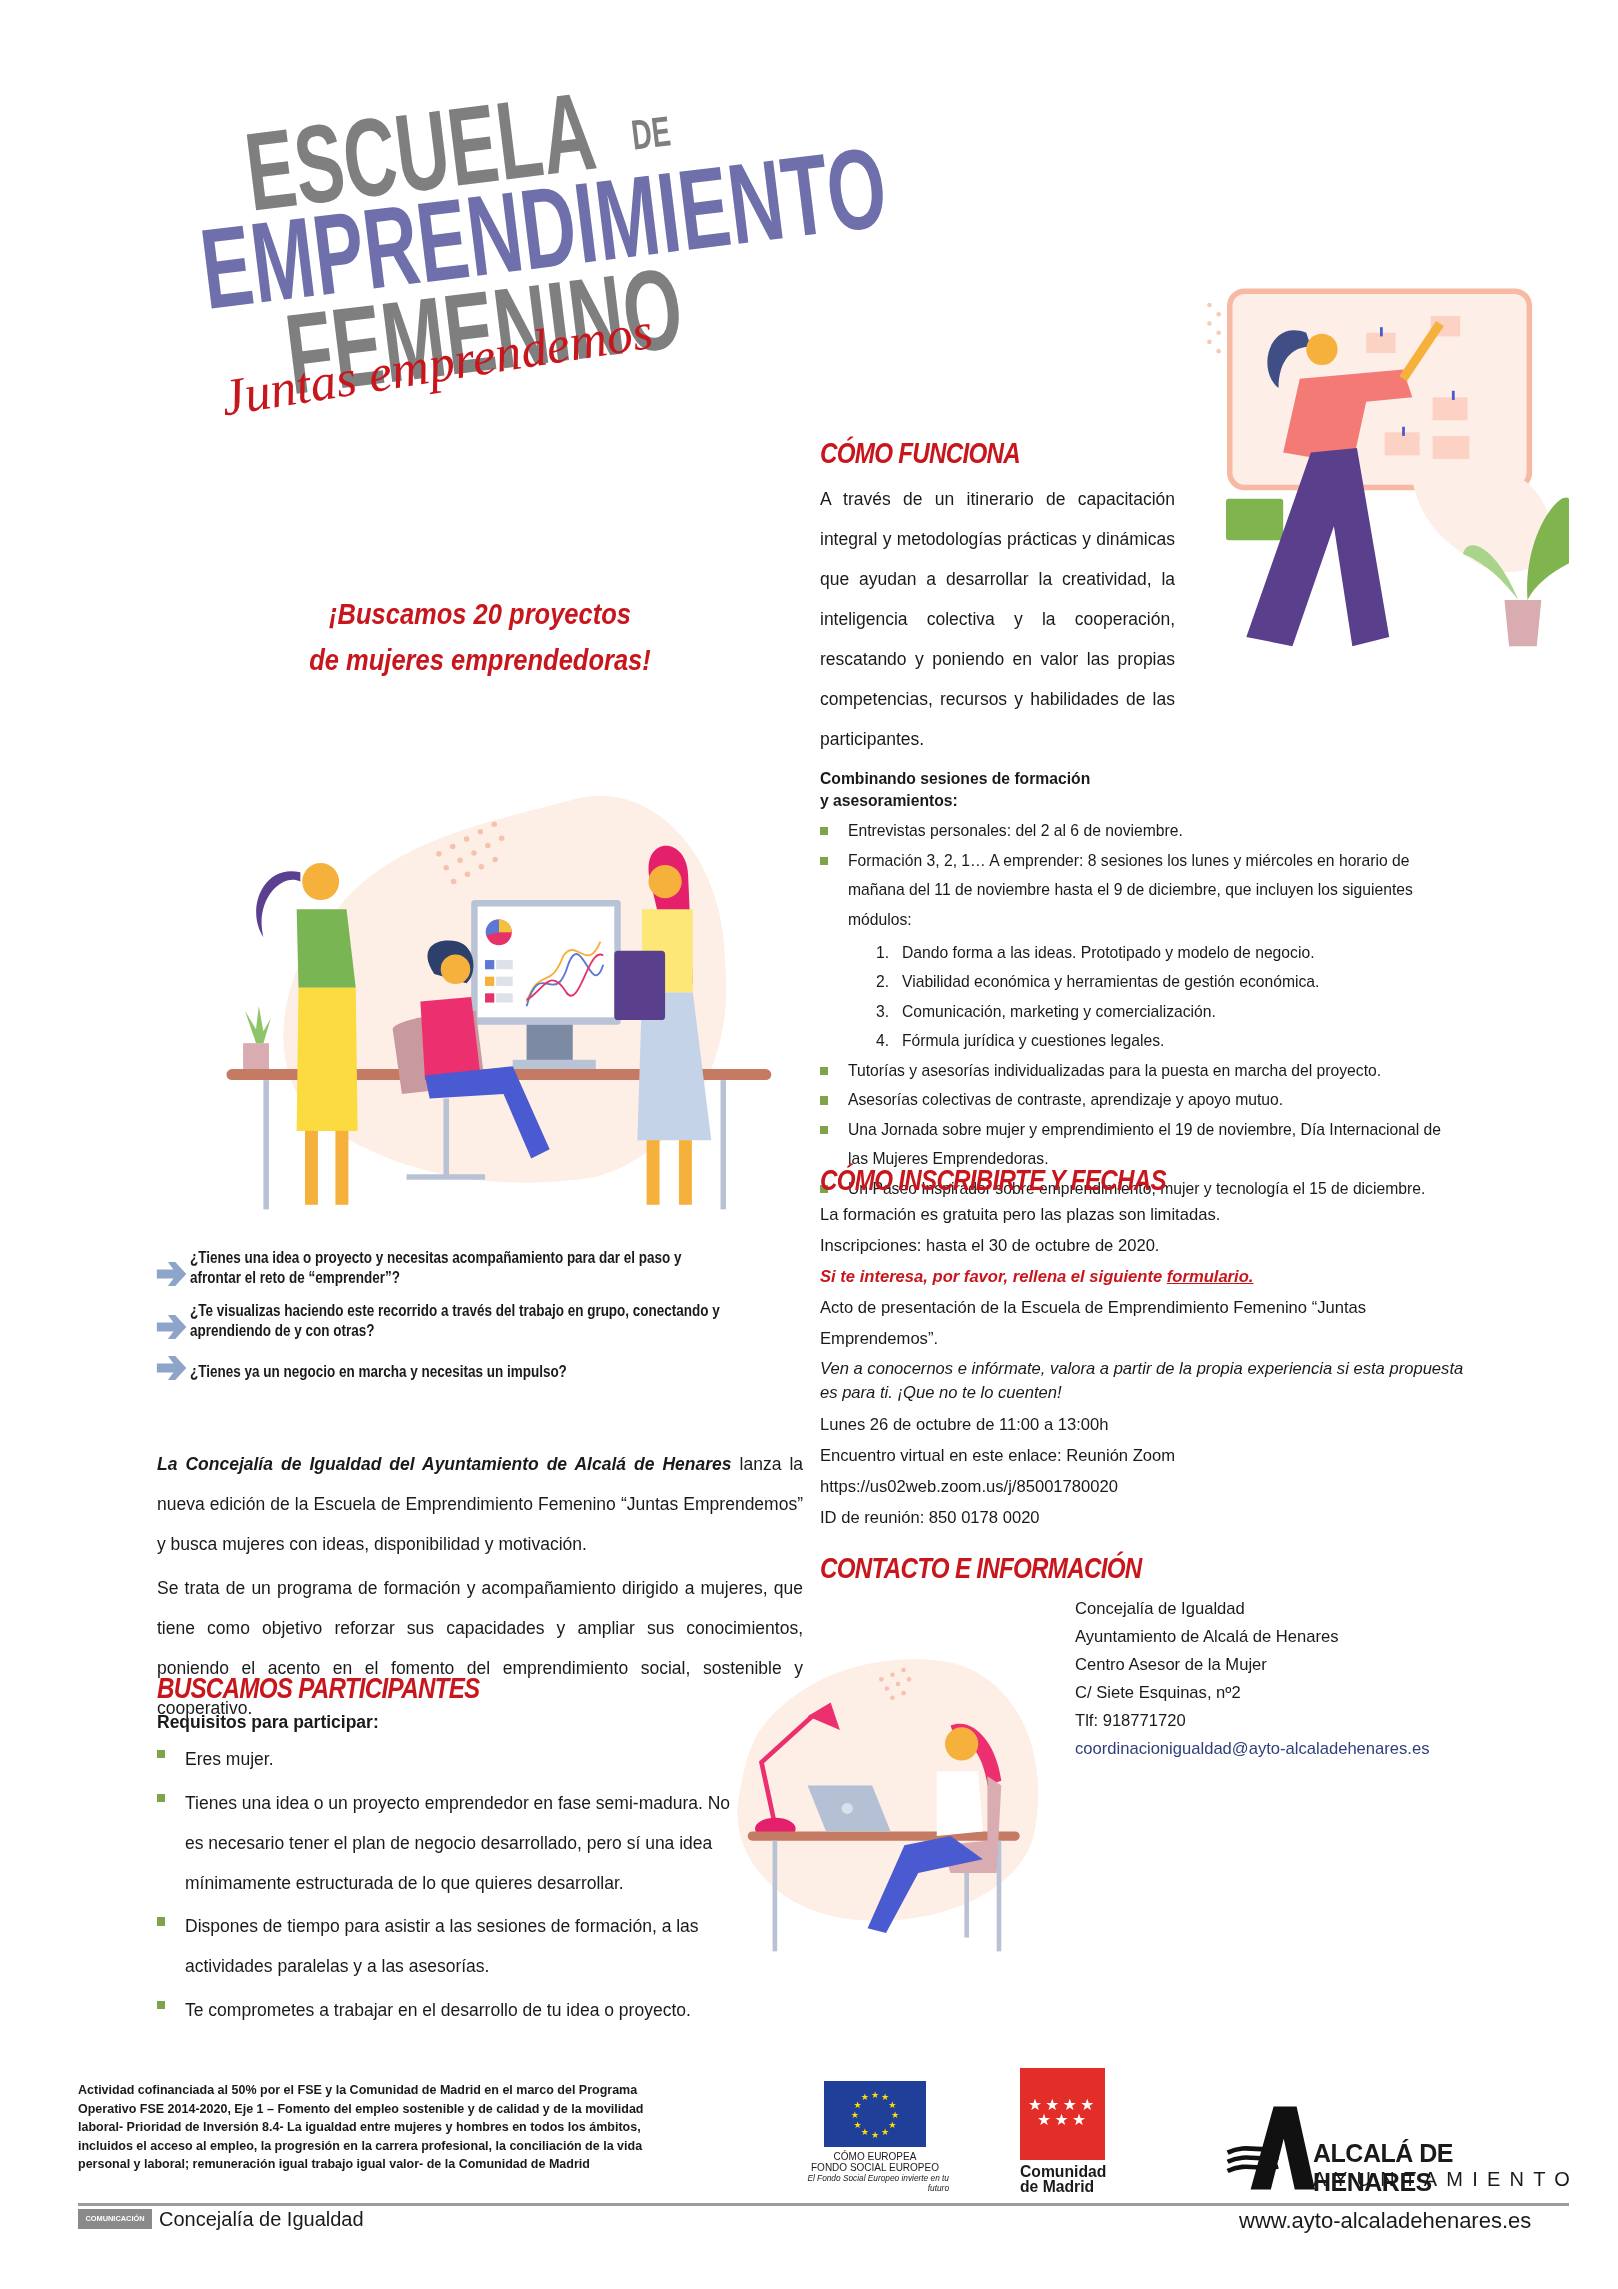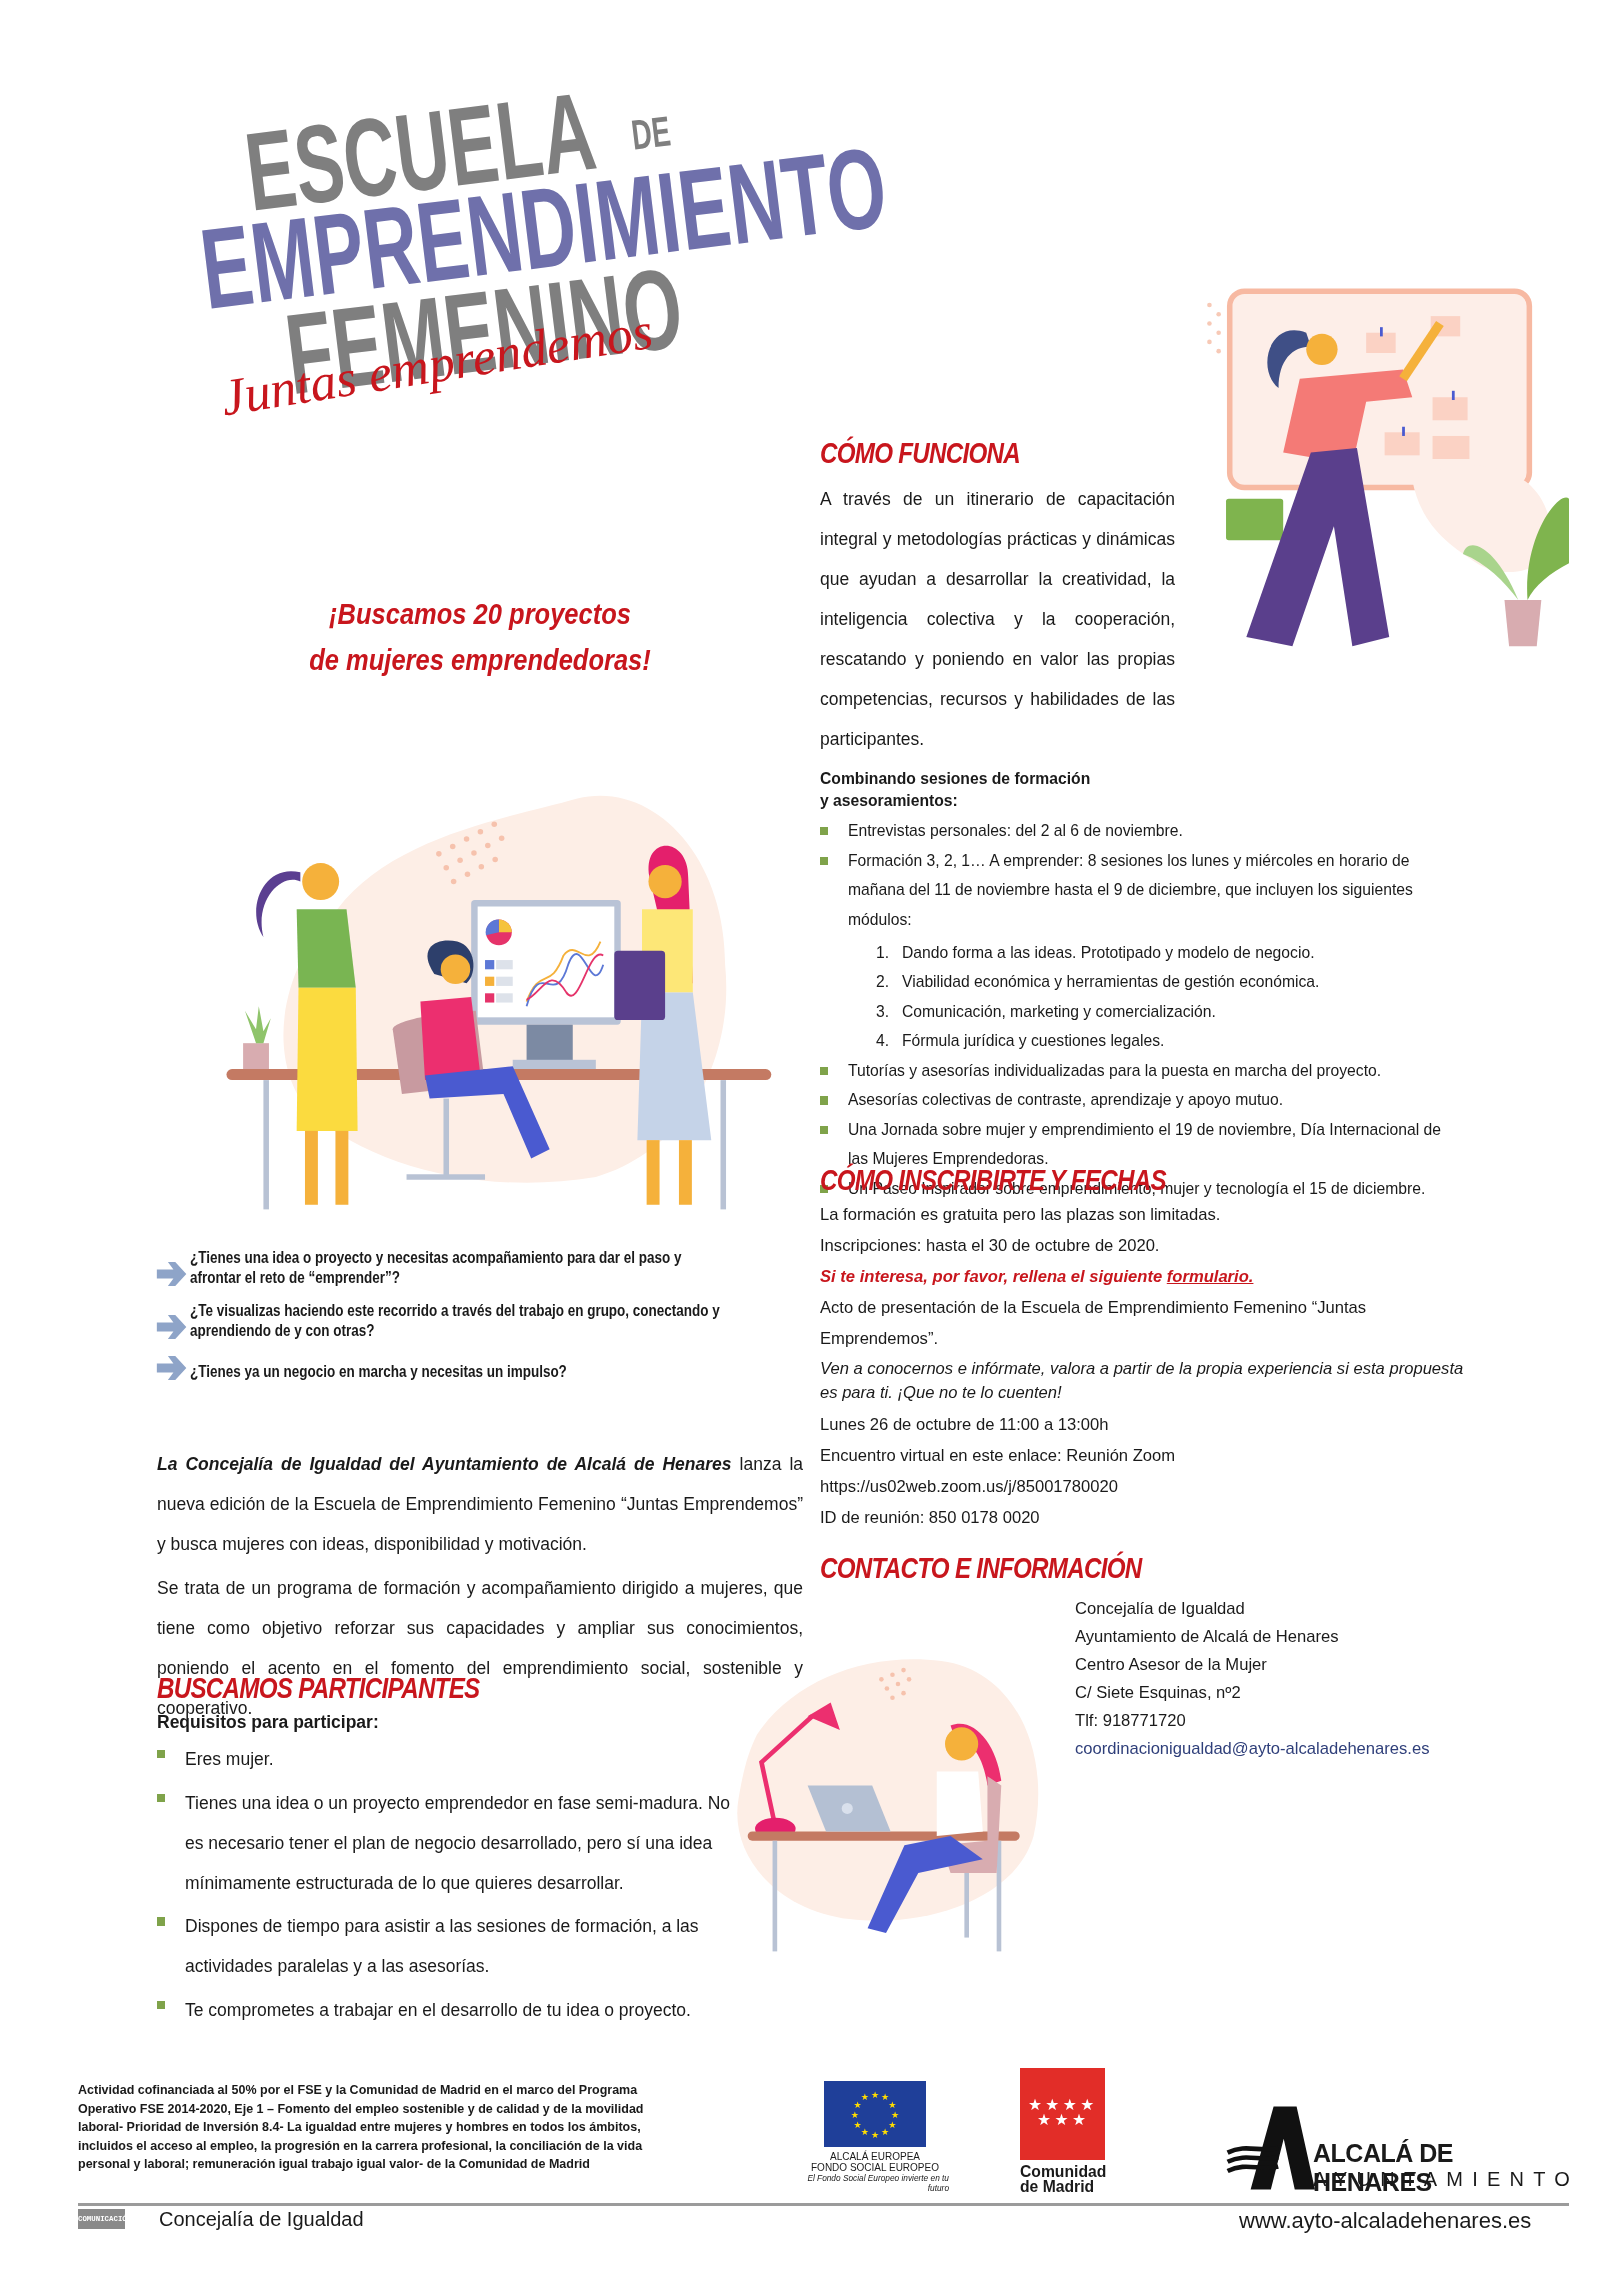--- a/index.html
+++ b/index.html
@@ -273,21 +273,21 @@
           <text x="66" y="59">★</text>
         <text x="55" y="62">★</text>
           <text x="44" y="59">★</text>
           <text x="36" y="51">★</text>
           <text x="33" y="40">★</text>
           <text x="36" y="29">★</text>
           <text x="44" y="21">★</text>
       </g>
     </svg>
   </div>
-  <div style="font-size:10px; margin-top:3.7px;">ALCALÁ EUROPEA</div>
+  <div style="font-size:10px; margin-top:3.7px;">CÓMO EUROPEA</div>
   <div style="font-size:10px;">FONDO SOCIAL EUROPEO</div>
   <div style="font-size:8.3px; font-style:italic;text-align:right;">El Fondo Social Europeo invierte en tu futuro</div>
 </div>
 
 <div class="abs" style="left:1020px; top:2068px; width:92px;">
   <div class="cm-box">
     <svg width="85" height="92" viewBox="0 0 92 100">
       <g fill="#ffffff" font-size="17" text-anchor="middle" font-family="DejaVu Sans, sans-serif">
         <text x="16" y="46">★</text>
           <text x="35" y="46">★</text>
@@ -307,16 +307,16 @@
   <svg class="abs" style="left:0; top:0;" width="92" height="92" viewBox="0 0 100 100">
     <path d="M30 95 L55 5 L80 5 L100 95 L78 95 L66 40 L52 95Z" fill="#111"></path>
     <path d="M5 55 C25 45 40 55 60 50 M5 65 C25 55 40 65 60 60 M5 75 C25 65 40 75 60 70" stroke="#111" stroke-width="5" fill="none"></path>
   </svg>
   <div class="abs" style="left:90px; top:37px; font-family:'Liberation Sans', sans-serif; font-weight:bold; font-size:25px; letter-spacing:-0.5px;">ALCALÁ DE HENARES</div>
   <div class="abs" style="left:90px; top:66px; font-family:'Liberation Sans', sans-serif; font-size:20px; letter-spacing:9.2px;">AYUNTAMIENTO</div>
 </div>
 
 <div class="abs hr-gray" style="left:78px; top:2203px; width:1491px;"></div>
 
-<div class="abs" style="left:78px; top:2209px; width:47px; height:20px; background:#8a8a8a; color:#fff; font-size:7.4px; font-weight:bold; line-height:20px; text-align:center; font-family:Liberation Mono, monospace;">COMUNICACIÓN</div>
+<div class="abs" style="left:78px; top:2209px; width:74px; height:20px; background:#8a8a8a; color:#fff; font-size:7.4px; font-weight:bold; line-height:20px; text-align:center; font-family:Liberation Sans, sans-serif;">COMUNICACIÓN</div>
 <div class="abs" style="left:159px; top:2208px; font-family:'Liberation Sans', sans-serif; font-size:20px;">Concejalía de Igualdad</div>
 <div class="abs" style="left:1239px; top:2208px; font-family:'Liberation Sans', sans-serif; font-size:22px;">www.ayto-alcaladehenares.es</div>
 
 
 </body></html>

